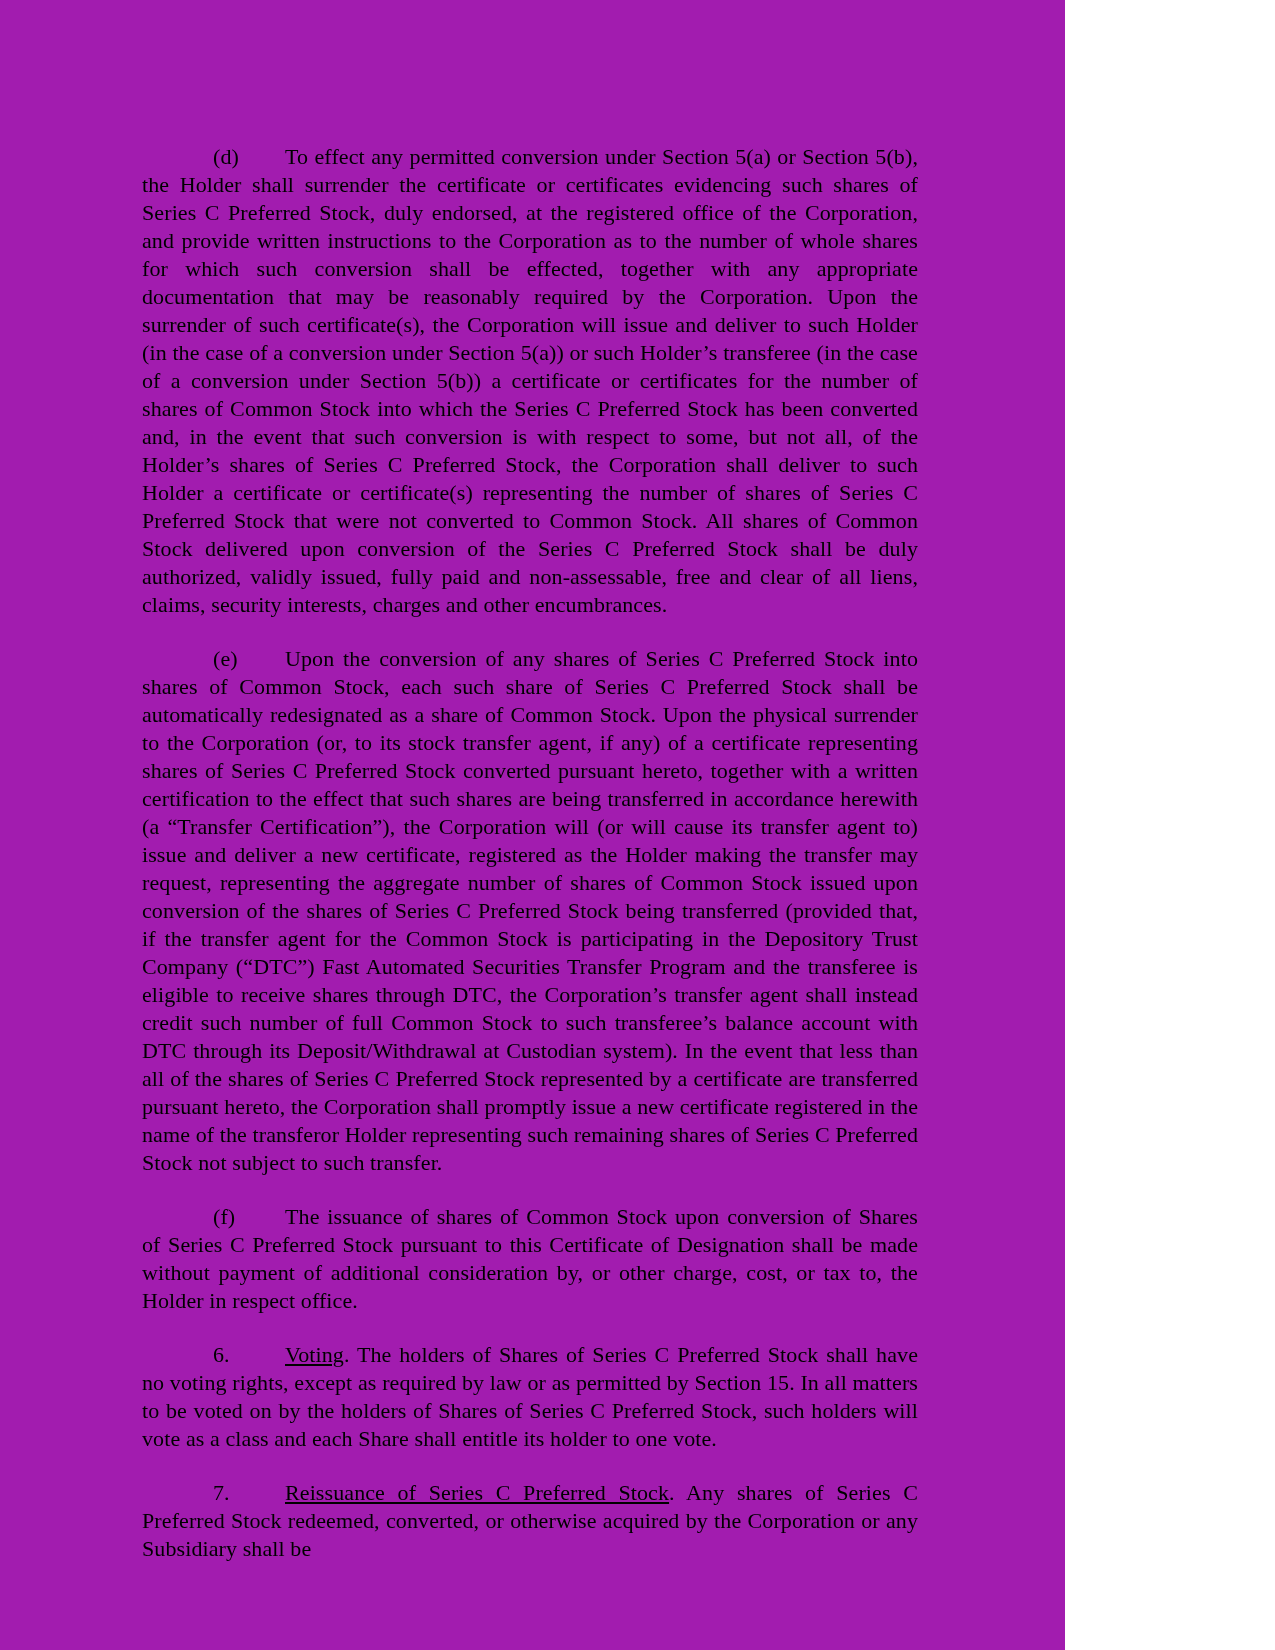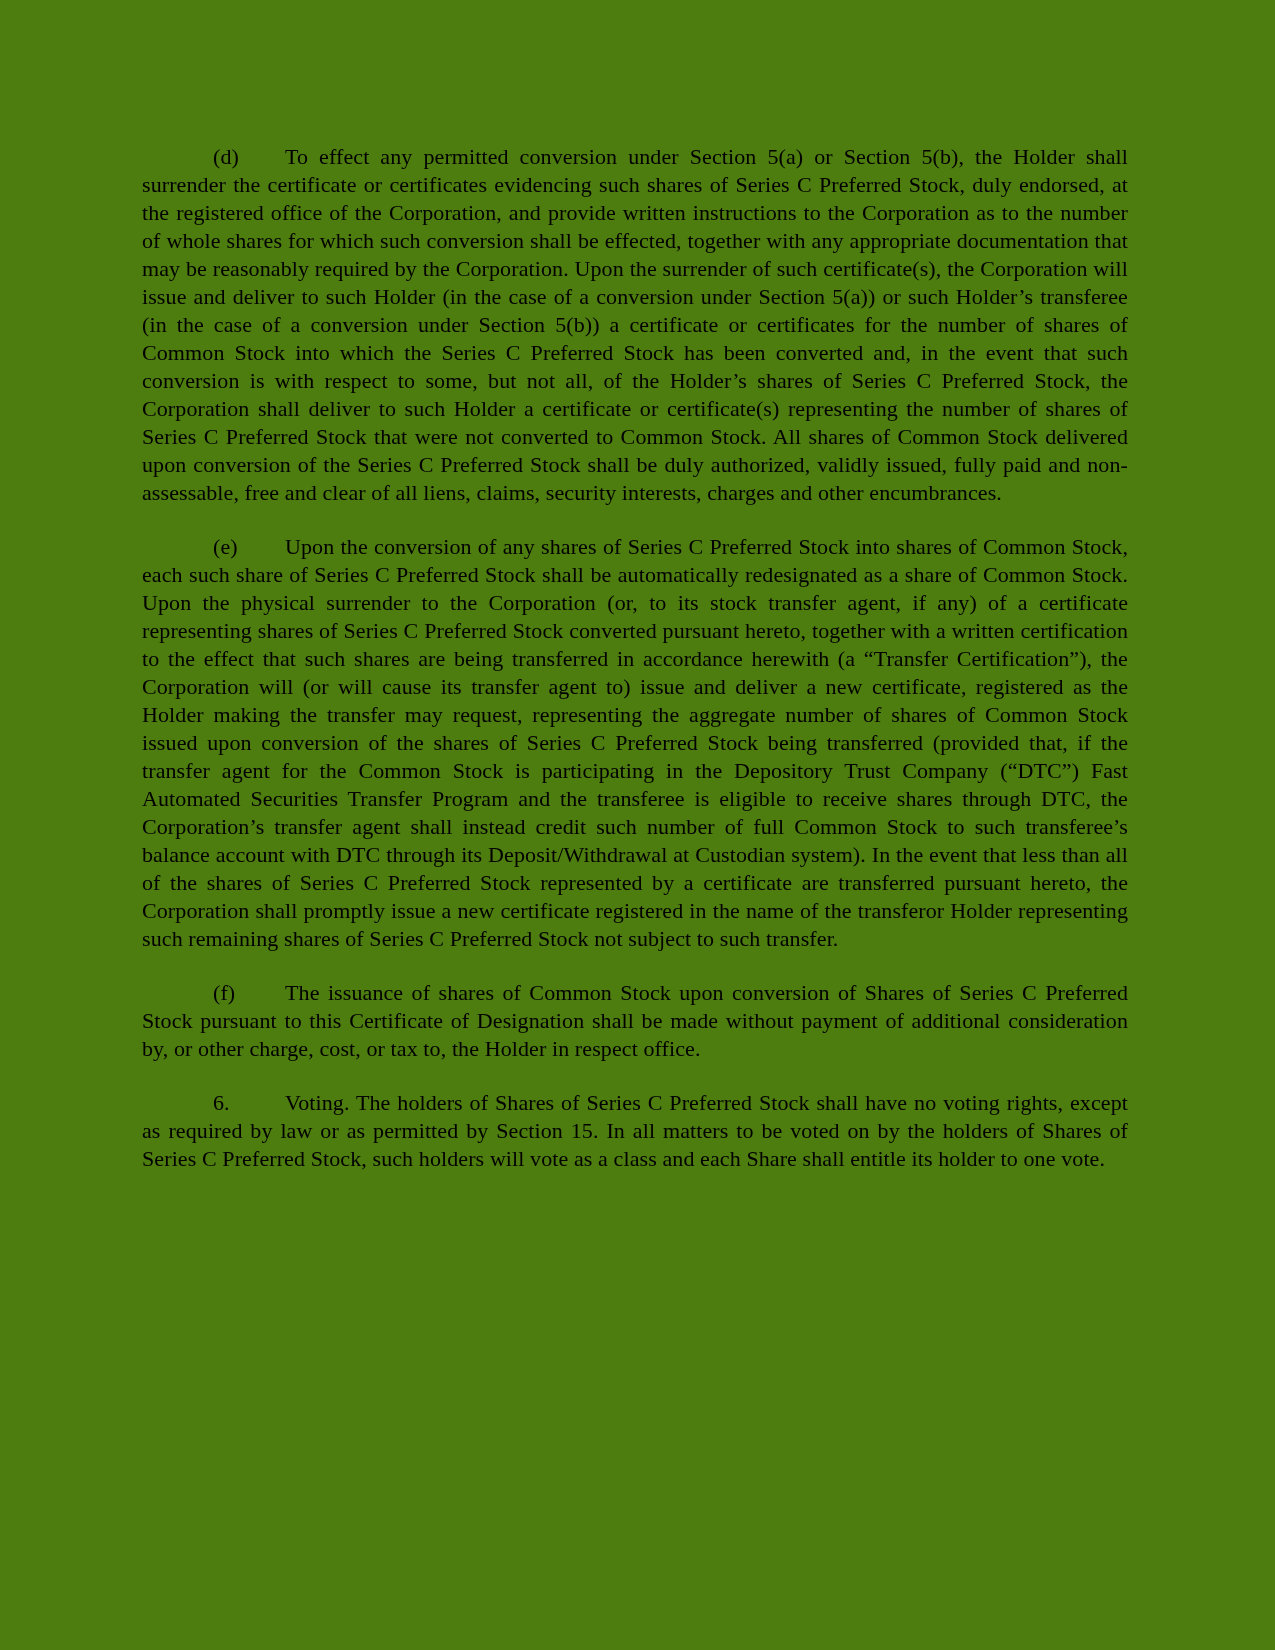--- a/index.html
+++ b/index.html
@@ -9,53 +9,55 @@
   }
   body {
     width: 1275px;
     height: 1650px;
     position: relative;
     font-family: "Liberation Serif", "DejaVu Serif", serif;
     color: #000000;
   }
   .page {
     box-sizing: border-box;
-    width: 1275px;
+    width: 1065px;
     height: 1650px;
     padding: 143px 147px 80px 142px;
-    background: #4d7c0f;
+    background: #a21caf;
   }
   .para {
     margin: 0 0 26px 0;
     font-size: 22px;
     line-height: 28px;
     text-align: justify;
     text-indent: 71px;
     color: #000000;
     letter-spacing: 0.1px;
   }
   .plabel {
     display: inline-block;
     min-width: 72px;
     text-indent: 0;
   }
   .pheading {
+    text-decoration: underline;
     margin-top: 12px;
   }
   .pbody {
     white-space: normal;
   }
 </style>
 </head>
 <body>
 
 <div class="page">
 
   <p class="para"><span class="plabel">(d)</span><span class="pheading"></span><span class="pbody">To effect any permitted conversion under Section 5(a) or Section 5(b), the Holder shall surrender the certificate or certificates evidencing such shares of Series C Preferred Stock, duly endorsed, at the registered office of the Corporation, and provide written instructions to the Corporation as to the number of whole shares for which such conversion shall be effected, together with any appropriate documentation that may be reasonably required by the Corporation. Upon the surrender of such certificate(s), the Corporation will issue and deliver to such Holder (in the case of a conversion under Section 5(a)) or such Holder’s transferee (in the case of a conversion under Section 5(b)) a certificate or certificates for the number of shares of Common Stock into which the Series C Preferred Stock has been converted and, in the event that such conversion is with respect to some, but not all, of the Holder’s shares of Series C Preferred Stock, the Corporation shall deliver to such Holder a certificate or certificate(s) representing the number of shares of Series C Preferred Stock that were not converted to Common Stock. All shares of Common Stock delivered upon conversion of the Series C Preferred Stock shall be duly authorized, validly issued, fully paid and non-assessable, free and clear of all liens, claims, security interests, charges and other encumbrances.</span></p>
 
   <p class="para"><span class="plabel">(e)</span><span class="pheading"></span><span class="pbody">Upon the conversion of any shares of Series C Preferred Stock into shares of Common Stock, each such share of Series C Preferred Stock shall be automatically redesignated as a share of Common Stock. Upon the physical surrender to the Corporation (or, to its stock transfer agent, if any) of a certificate representing shares of Series C Preferred Stock converted pursuant hereto, together with a written certification to the effect that such shares are being transferred in accordance herewith (a “Transfer Certification”), the Corporation will (or will cause its transfer agent to) issue and deliver a new certificate, registered as the Holder making the transfer may request, representing the aggregate number of shares of Common Stock issued upon conversion of the shares of Series C Preferred Stock being transferred (provided that, if the transfer agent for the Common Stock is participating in the Depository Trust Company (“DTC”) Fast Automated Securities Transfer Program and the transferee is eligible to receive shares through DTC, the Corporation’s transfer agent shall instead credit such number of full Common Stock to such transferee’s balance account with DTC through its Deposit/Withdrawal at Custodian system). In the event that less than all of the shares of Series C Preferred Stock represented by a certificate are transferred pursuant hereto, the Corporation shall promptly issue a new certificate registered in the name of the transferor Holder representing such remaining shares of Series C Preferred Stock not subject to such transfer.</span></p>
 
   <p class="para"><span class="plabel">(f)</span><span class="pheading"></span><span class="pbody">The issuance of shares of Common Stock upon conversion of Shares of Series C Preferred Stock pursuant to this Certificate of Designation shall be made without payment of additional consideration by, or other charge, cost, or tax to, the Holder in respect office.</span></p>
 
   <p class="para"><span class="plabel">6.</span><span class="pheading">Voting</span><span class="pbody">. The holders of Shares of Series C Preferred Stock shall have no voting rights, except as required by law or as permitted by Section 15. In all matters to be voted on by the holders of Shares of Series C Preferred Stock, such holders will vote as a class and each Share shall entitle its holder to one vote.</span></p>
 
+  <p class="para"><span class="plabel">7.</span><span class="pheading">Reissuance of Series C Preferred Stock</span><span class="pbody">. Any shares of Series C Preferred Stock redeemed, converted, or otherwise acquired by the Corporation or any Subsidiary shall be</span></p>
 
 </div>
 
 </body></html>

